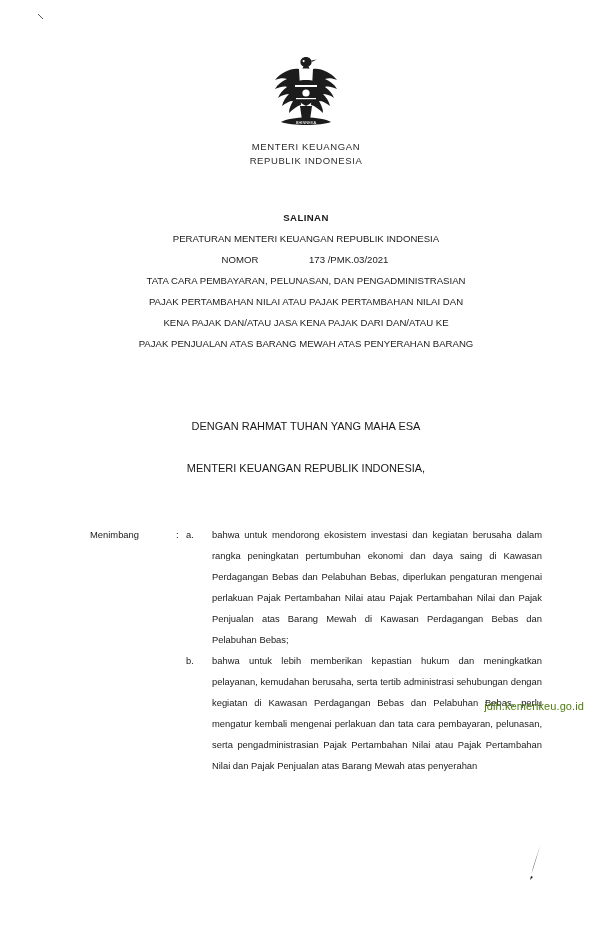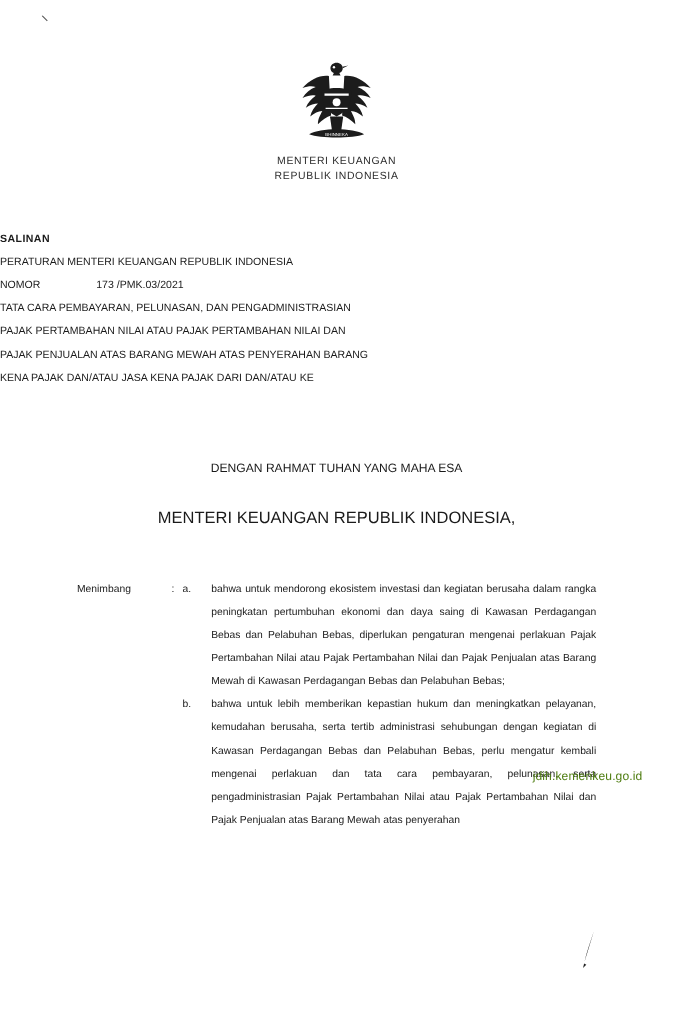--- a/index.html
+++ b/index.html
@@ -52,21 +52,21 @@
     font-size: 9.5px;
     letter-spacing: 0.6px;
     line-height: 14px;
     color: #2c2c2c;
   }
   .heading-block {
     position: absolute;
     top: 207px;
     left: 0;
     width: 612px;
-    text-align: left;
+    text-align: center;
     font-size: 9.6px;
     line-height: 21px;
     color: #1a1a1a;
   }
   .heading-block .salinan {
     font-weight: bold;
     letter-spacing: 0.4px;
   }
   .heading-block .line {
     white-space: nowrap;
@@ -82,34 +82,35 @@
     width: 612px;
     text-align: center;
     font-size: 11px;
   }
   .menteri-line {
     position: absolute;
     top: 462px;
     left: 0;
     width: 612px;
     text-align: center;
-    font-size: 15px;
+    font-size: 11px;
   }
 
   .considerans {
     position: absolute;
     top: 524px;
     left: 70px;
     width: 472px;
     font-size: 9.4px;
     line-height: 21px;
   }
   .cons-row {
     display: flex;
     align-items: flex-start;
+    margin-left: 20px;
   }
   .cons-label {
     width: 86px;
     flex: 0 0 86px;
   }
   .cons-colon {
     width: 10px;
     flex: 0 0 10px;
   }
   .cons-letter {
@@ -191,22 +192,22 @@
 
   <div class="heading-block">
     <div class="salinan line">SALINAN</div>
     <div class="line">PERATURAN MENTERI KEUANGAN REPUBLIK INDONESIA</div>
     <div class="line nomor">
       <span>NOMOR</span>
       <span class="num">173 /PMK.03/2021</span>
     </div>
     <div class="line">TATA CARA PEMBAYARAN, PELUNASAN, DAN PENGADMINISTRASIAN</div>
     <div class="line">PAJAK PERTAMBAHAN NILAI ATAU PAJAK PERTAMBAHAN NILAI DAN</div>
+    <div class="line">KENA PAJAK DAN/ATAU JASA KENA PAJAK DARI DAN/ATAU KE</div>
     <div class="line">PAJAK PENJUALAN ATAS BARANG MEWAH ATAS PENYERAHAN BARANG</div>
-    <div class="line">KENA PAJAK DAN/ATAU JASA KENA PAJAK DARI DAN/ATAU KE</div>
   </div>
 
   <div class="rahmat">DENGAN RAHMAT TUHAN YANG MAHA ESA</div>
   <div class="menteri-line">MENTERI KEUANGAN REPUBLIK INDONESIA,</div>
 
   <div class="considerans">
     <div class="cons-row">
       <div class="cons-label">Menimbang</div>
       <div class="cons-colon">:</div>
       <div class="cons-letter">a.</div>

